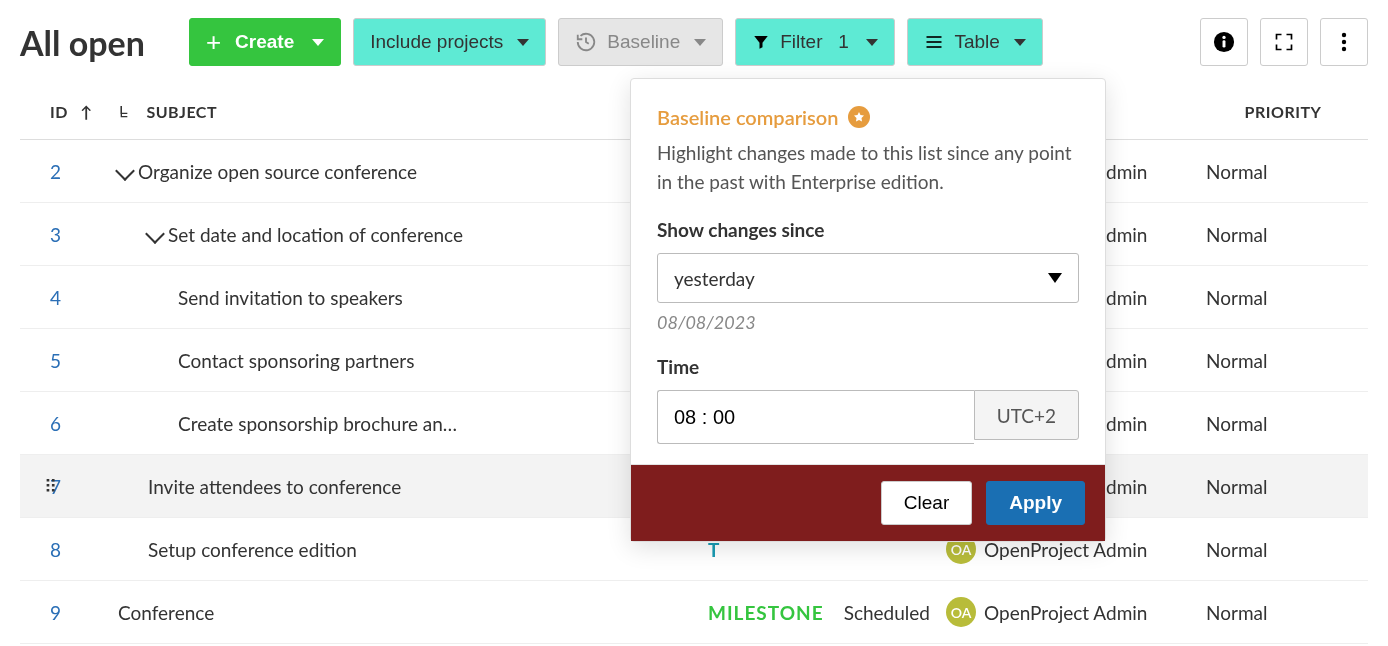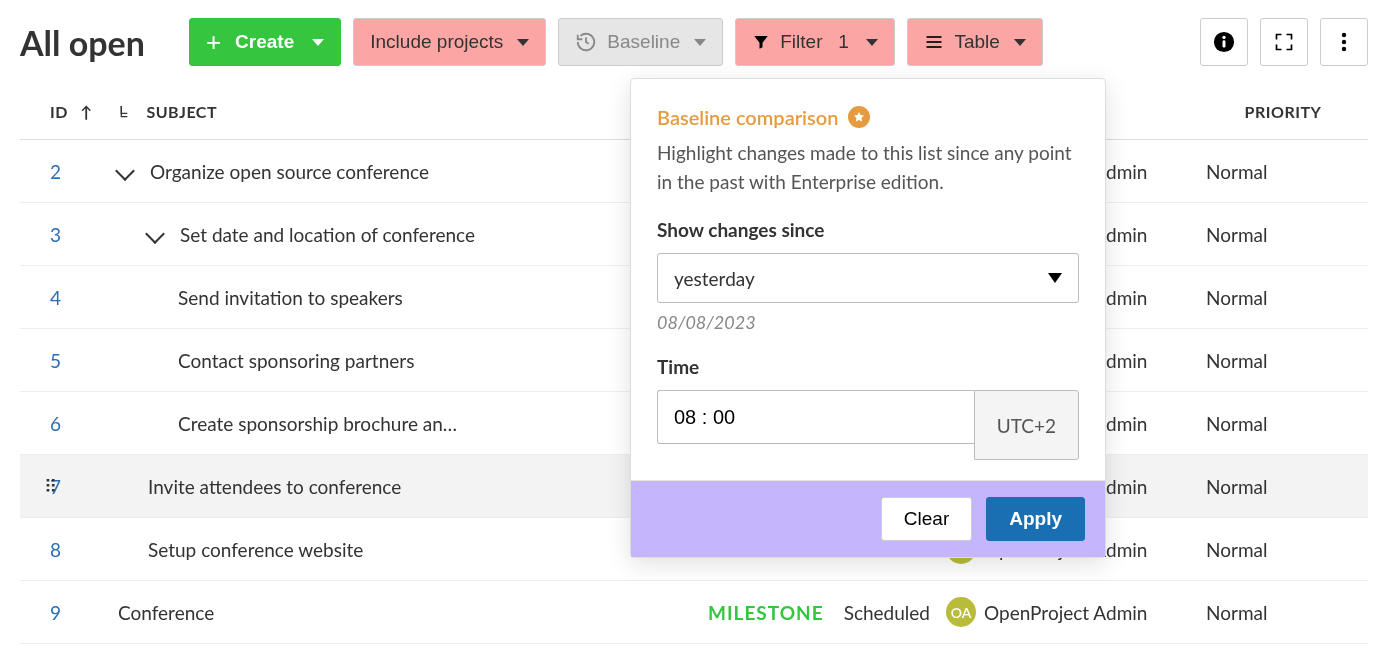--- a/index.html
+++ b/index.html
@@ -25,21 +25,21 @@
     font-size: 34px;
     font-weight: 700;
     color: #333;
     margin-right: 32px;
   }
   .btn {
     display: inline-flex;
     align-items: center;
     gap: 10px;
     border: 1px solid #ccc;
-    background: #fca5a5;
+    background: #5eead4;
     border-radius: 3px;
     height: 48px;
     padding: 0 16px;
     font-size: 19px;
     color: #333;
     cursor: pointer;
     white-space: nowrap;
   }
   .btn svg { flex: none; }
   .btn .caret { margin-left: 4px; }
@@ -101,21 +101,21 @@
   tbody tr.highlight td { background:#f3f3f3; }
   td.col-id { color:#2b6fb6; padding-left:30px; }
   td.col-priority { }
   .drag-handle {
     position:absolute;
     left:24px;
     color:#333;
     font-size:18px;
     letter-spacing:2px;
   }
-  .subject-cell { display:flex; align-items:center; gap:12px; }
+  .subject-cell { display:flex; align-items:center; }
   .indent-1 { padding-left: 30px; }
   .indent-2 { padding-left: 60px; }
   .chevron {
     display:inline-block; width:14px; height:14px;
     border-right:2px solid #333; border-bottom:2px solid #333;
     transform: rotate(45deg);
     margin-right:6px;
   }
   .milestone-badge {
     color:#35c53f;
@@ -176,28 +176,28 @@
     border-right:none;
     border-radius:3px 0 0 3px;
     height:54px;
     padding:0 16px;
     font-size:20px;
   }
   .tz-box {
     border:1px solid #bbb;
     background:#f4f4f4;
     border-radius:0 3px 3px 0;
-    height:70px;
+    height:50px;
     display:flex;align-items:center;justify-content:center;
     padding:0 22px;
     font-size:19px;
     color:#555;
   }
   .popover-footer {
-    background:#c4b5fd;
+    background:#7f1d1d;
     border-top:1px solid #e3e3e3;
     padding:16px 20px;
     display:flex;
     justify-content:flex-end;
     gap:14px;
   }
   .btn-clear {
     background:#fff;border:1px solid #ccc;border-radius:3px;
     height:44px;padding:0 22px;font-size:19px;cursor:pointer;
   }
@@ -397,21 +397,21 @@
               <span class="avatar">OA</span>
               <span>OpenProject Admin</span>
             </div>
           </td>
           <td class="col-priority">Normal</td>
         </tr>
         <tr>
           <td class="col-id">8</td>
           <td>
             <div class="subject-cell indent-1">
-              <span>Setup conference website</span>
+              <span>Setup conference edition</span>
             </div>
           </td>
           <td><span style="color: rgb(26, 155, 179); font-weight: 700;">T</span></td>
           <td>
             <div class="assignee-cell">
               <span class="avatar">OA</span>
               <span>OpenProject Admin</span>
             </div>
           </td>
           <td class="col-priority">Normal</td>

